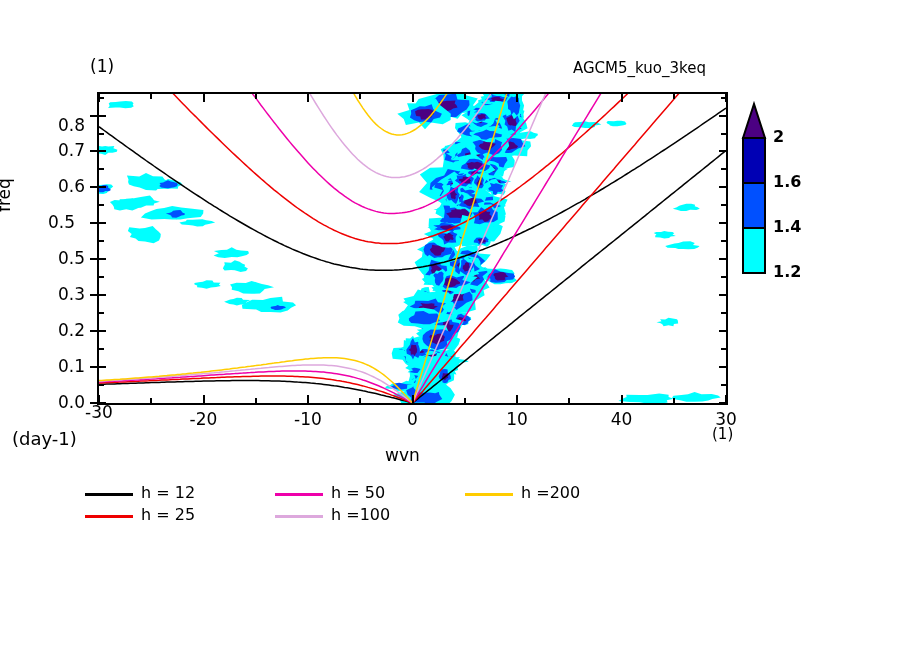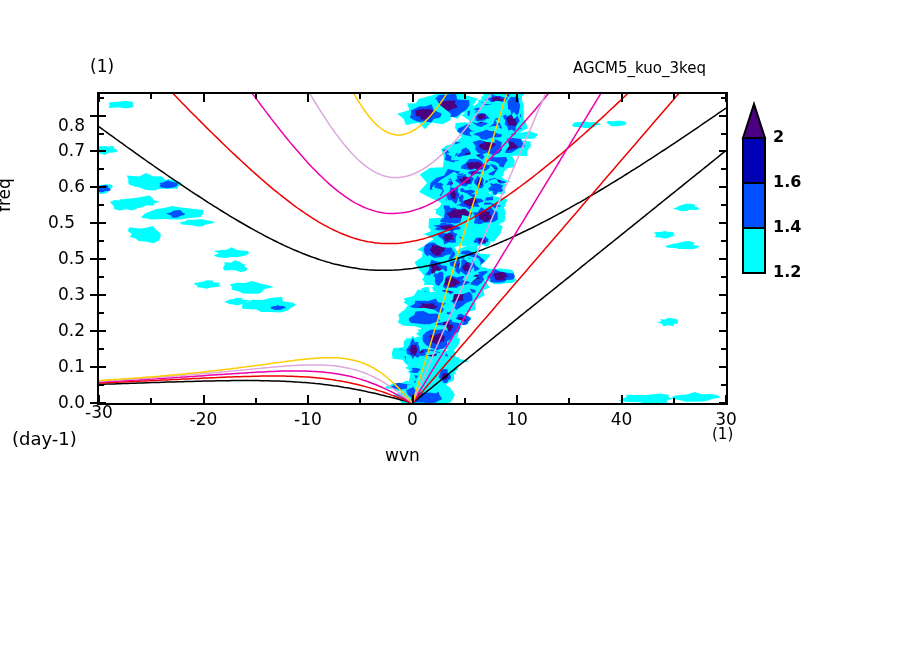--- a/index.html
+++ b/index.html
@@ -521,14 +521,36 @@
         </g>
     </svg>
     <div id="cbar-labels">
         <div class="cblab" style="top: 27px;">2</div>
         <div class="cblab" style="top: 72px;">1.6</div>
         <div class="cblab" style="top: 117px;">1.4</div>
         <div class="cblab" style="top: 162px;">1.2</div>
       </div>
   </div>
 
+  <div id="legend">
+      <div class="lgitem" style="left: 0px; top: 0px;">
+        <div class="lgline" style="background: rgb(0, 0, 0);"></div>
+        <div class="lglab">h = 12</div>
+      </div>
+      <div class="lgitem" style="left: 0px; top: 22px;">
+        <div class="lgline" style="background: rgb(238, 0, 0);"></div>
+        <div class="lglab">h = 25</div>
+      </div>
+      <div class="lgitem" style="left: 190px; top: 0px;">
+        <div class="lgline" style="background: rgb(238, 0, 170);"></div>
+        <div class="lglab">h = 50</div>
+      </div>
+      <div class="lgitem" style="left: 190px; top: 22px;">
+        <div class="lgline" style="background: rgb(221, 168, 221);"></div>
+        <div class="lglab">h =100</div>
+      </div>
+      <div class="lgitem" style="left: 380px; top: 0px;">
+        <div class="lgline" style="background: rgb(255, 204, 0);"></div>
+        <div class="lglab">h =200</div>
+      </div>
+    </div>
 
 </div>
 
 </body></html>

